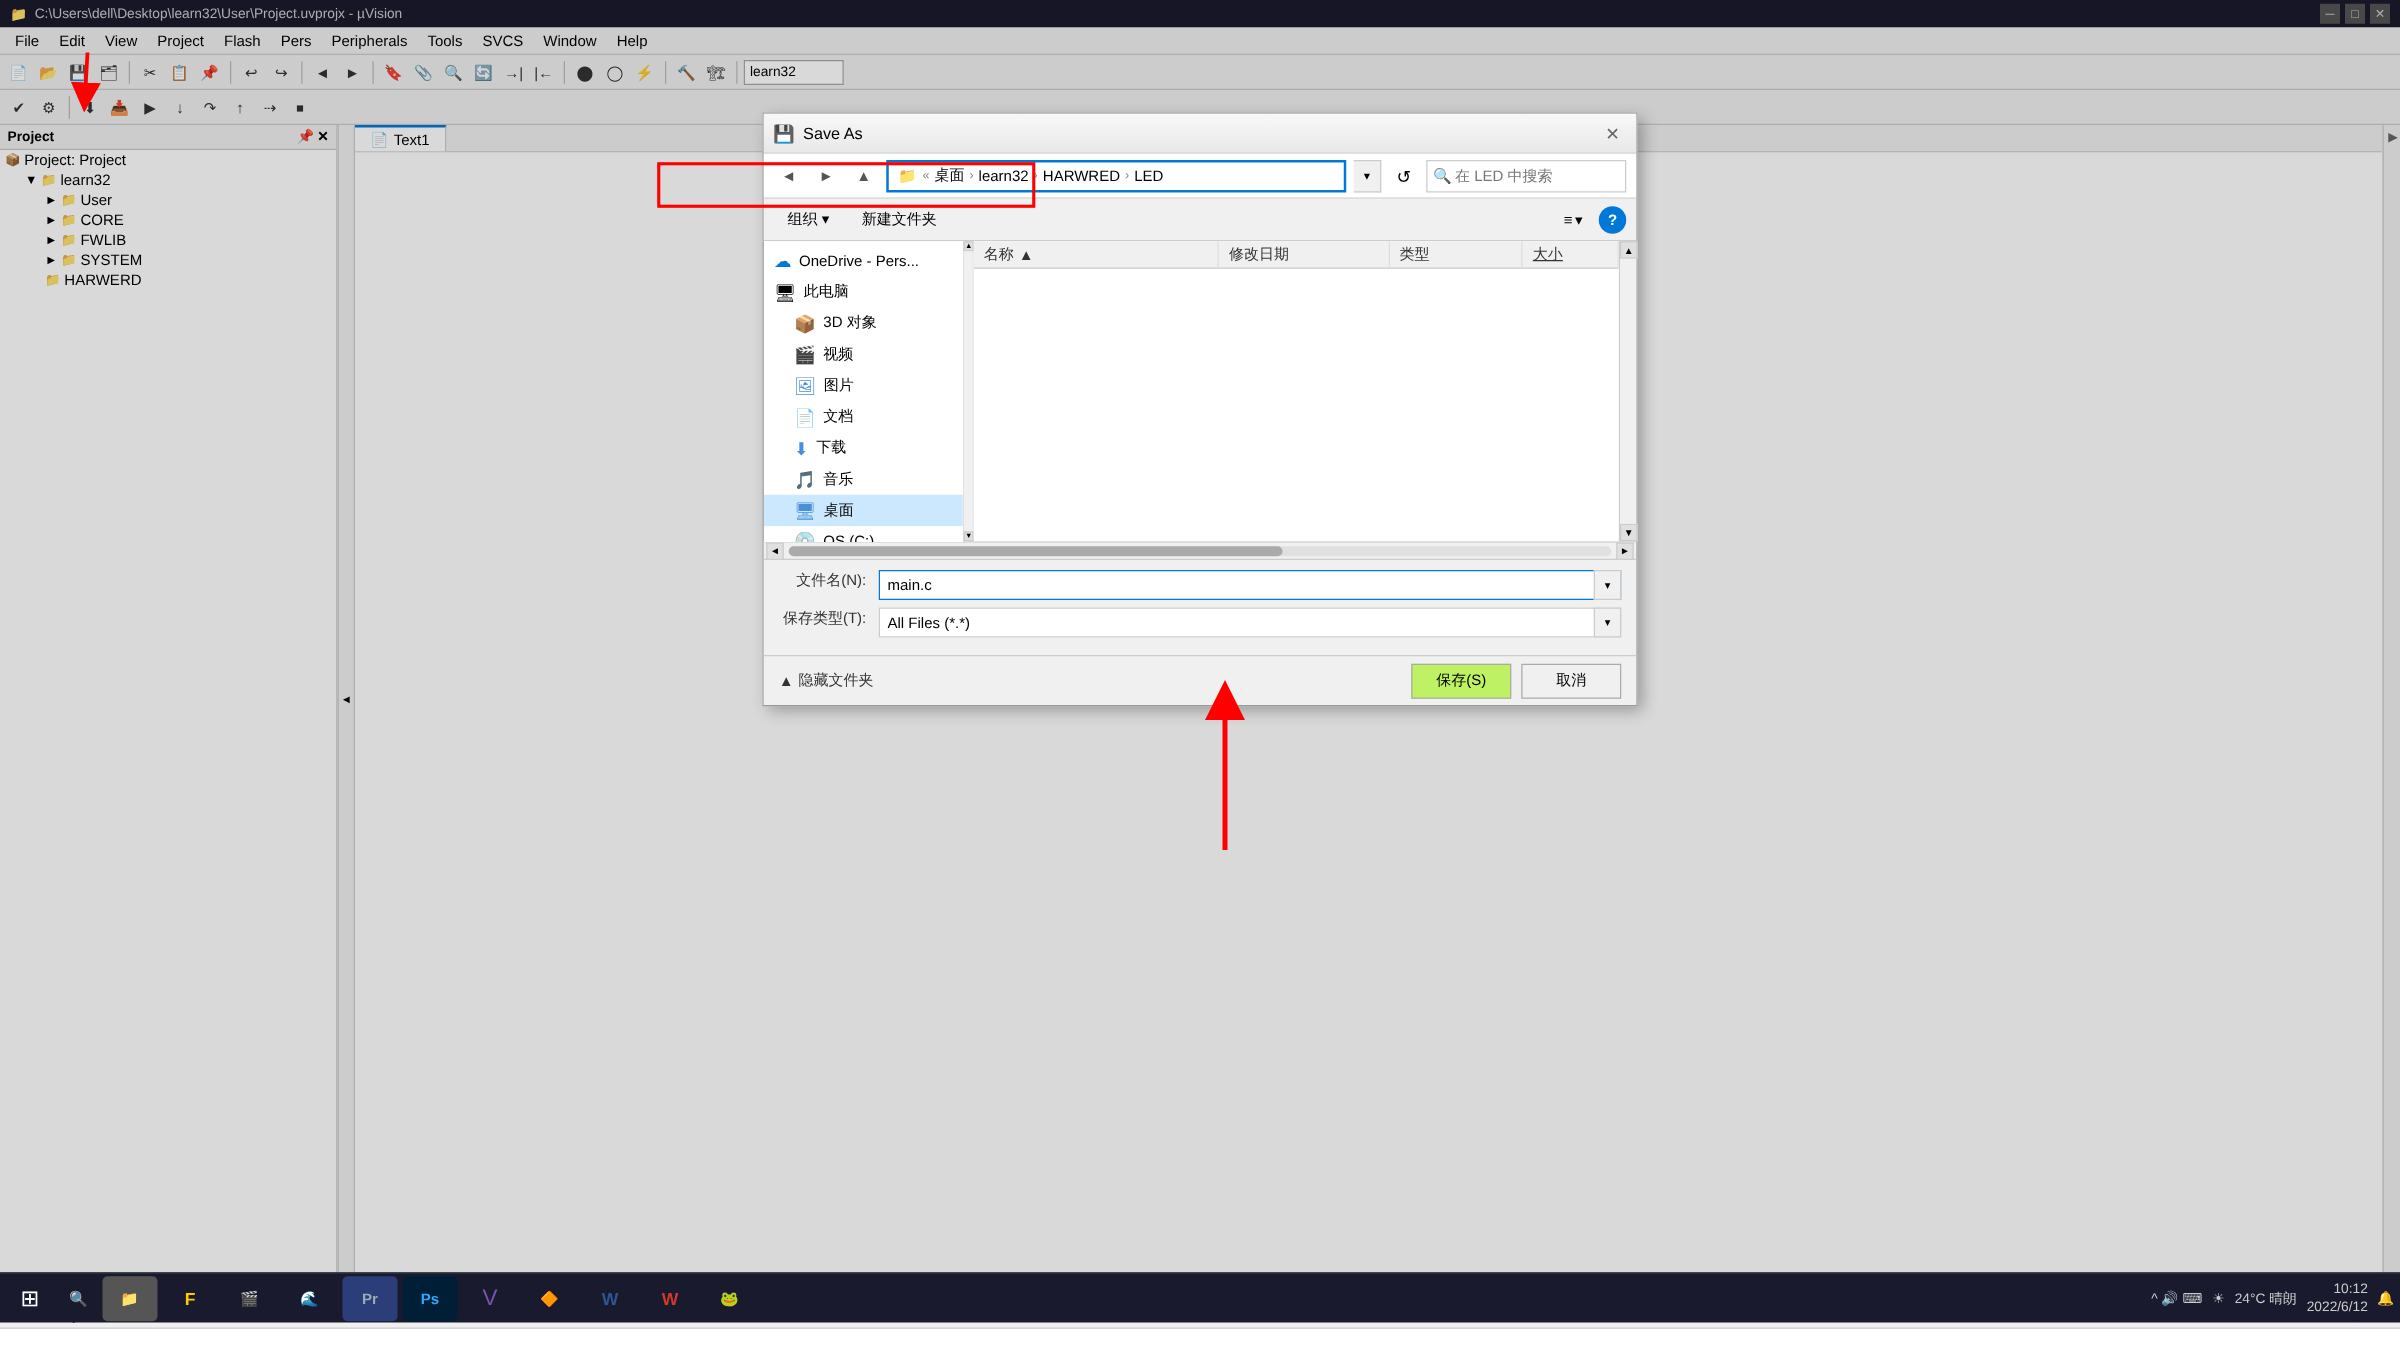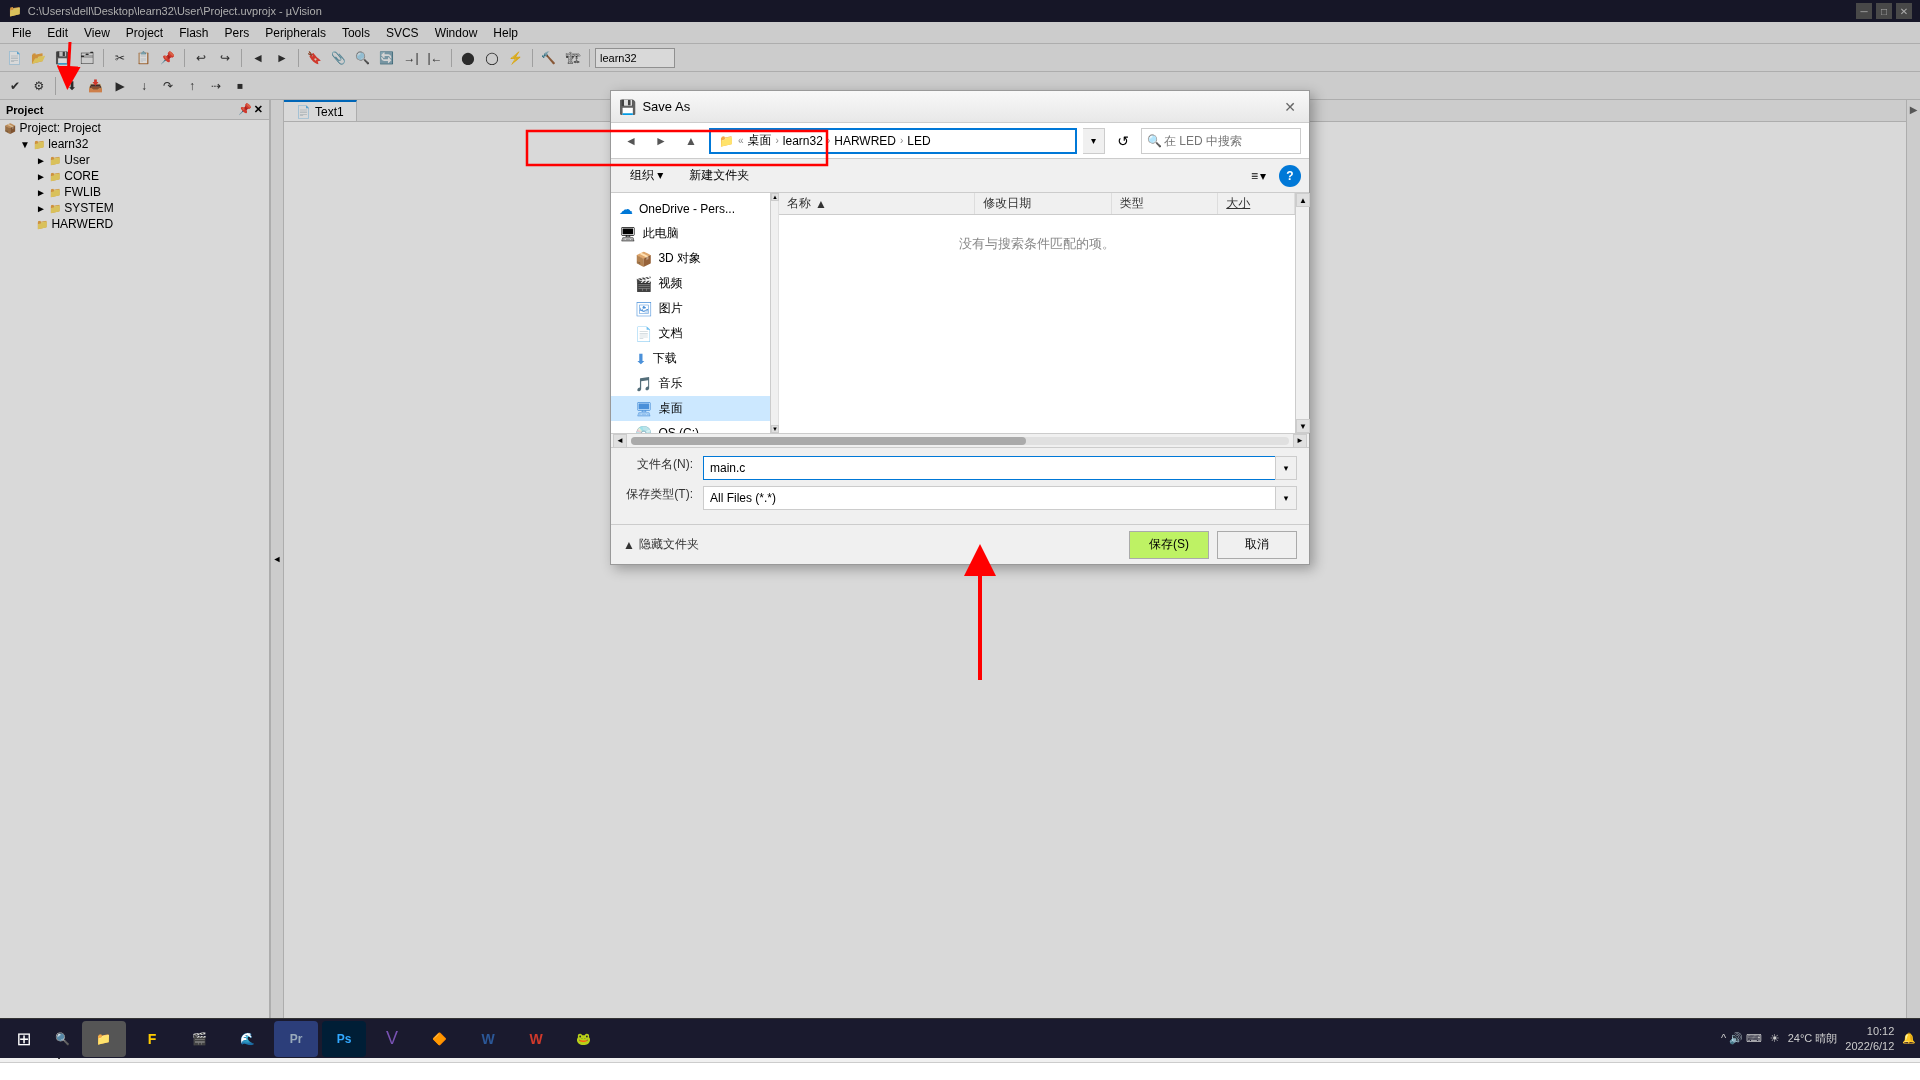--- a/index.html
+++ b/index.html
@@ -961,21 +961,20 @@
           <div class="file-col-header col-date">
             <span>修改日期</span>
           </div>
           <div class="file-col-header col-type">
             <span>类型</span>
           </div>
           <div class="file-col-header col-size">
             <span>大小</span>
           </div>
         </div>
-        <div class="empty-message">没有与搜索条件匹配的项。</div>
       </div>
 
       <div class="dialog-scrollbar">
         <div class="scrollbar-arrow">▲</div>
         <div class="scrollbar-track"></div>
         <div class="scrollbar-arrow">▼</div>
       </div>
     </div>
 
     <div class="dialog-hscroll">

